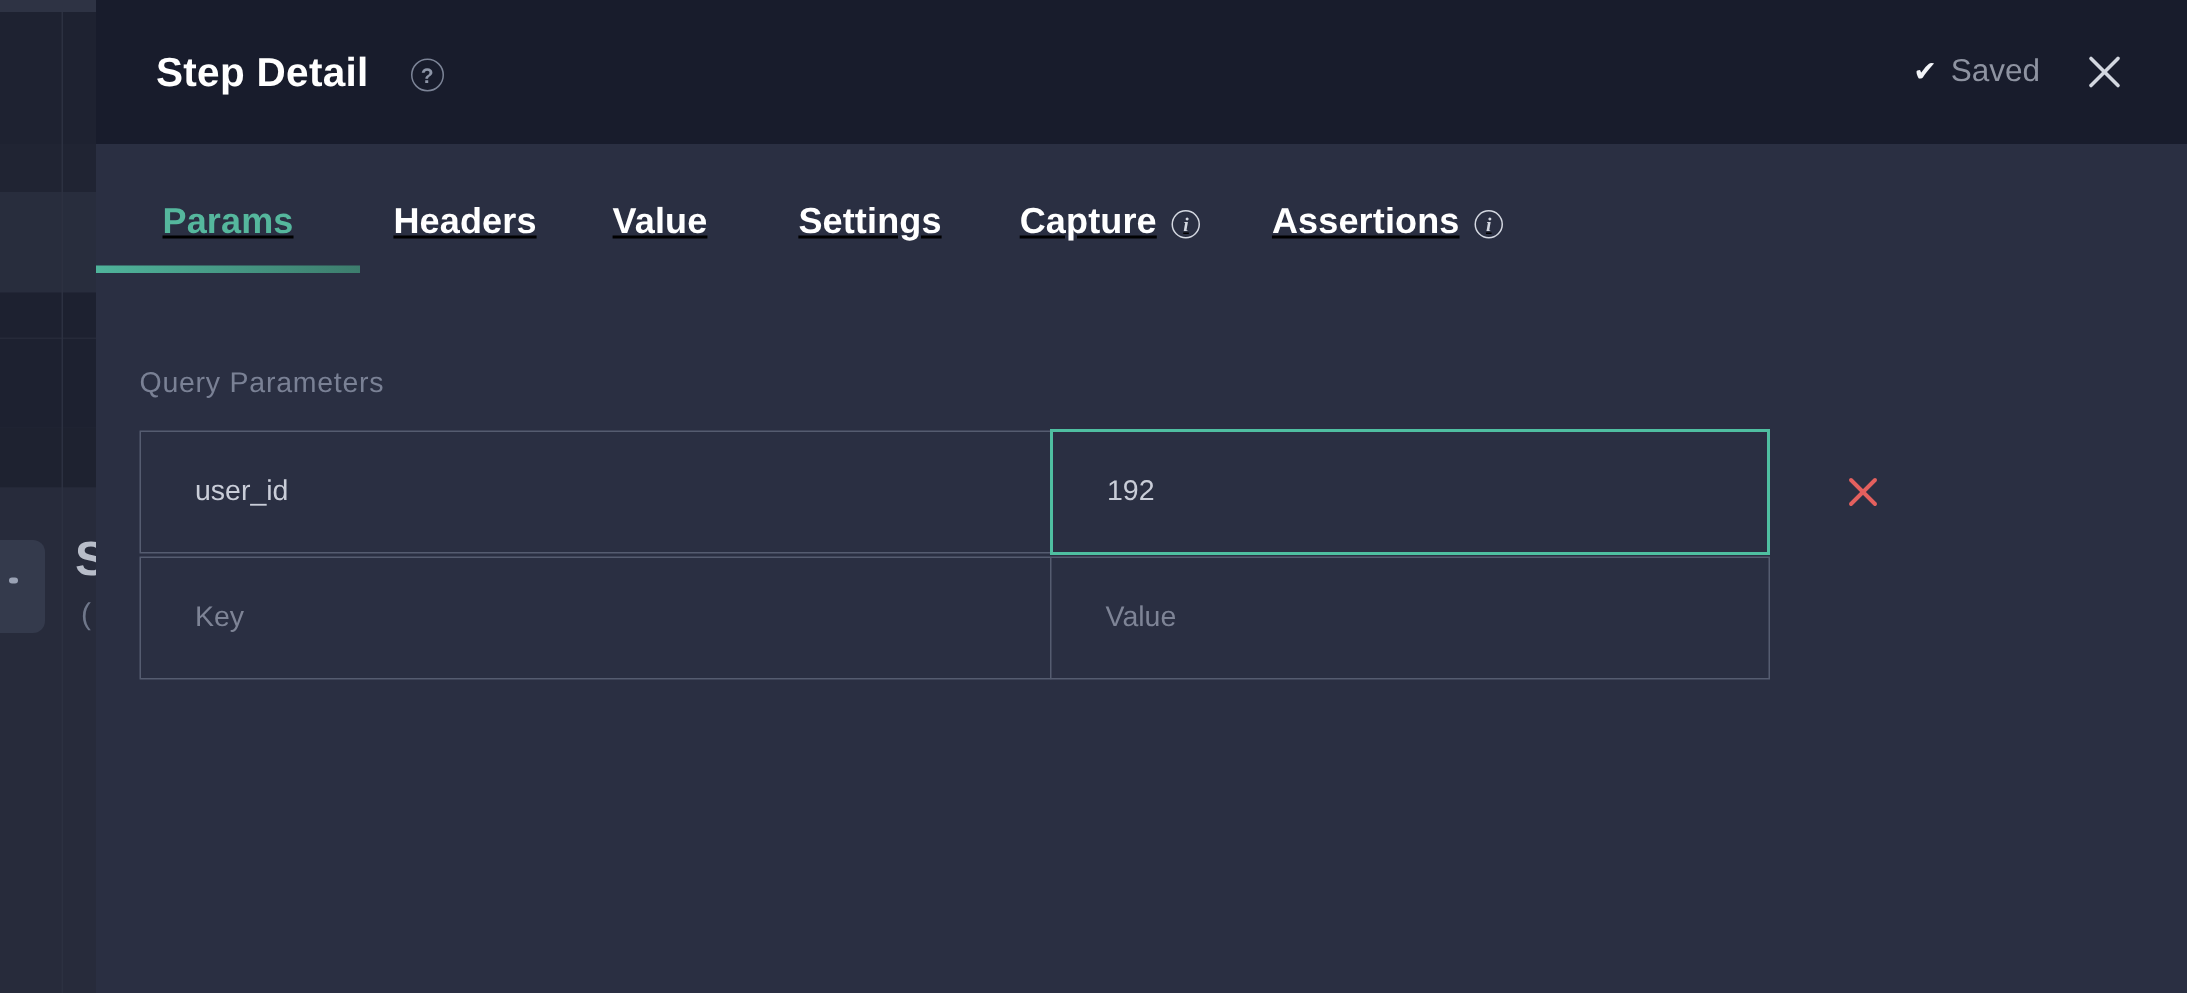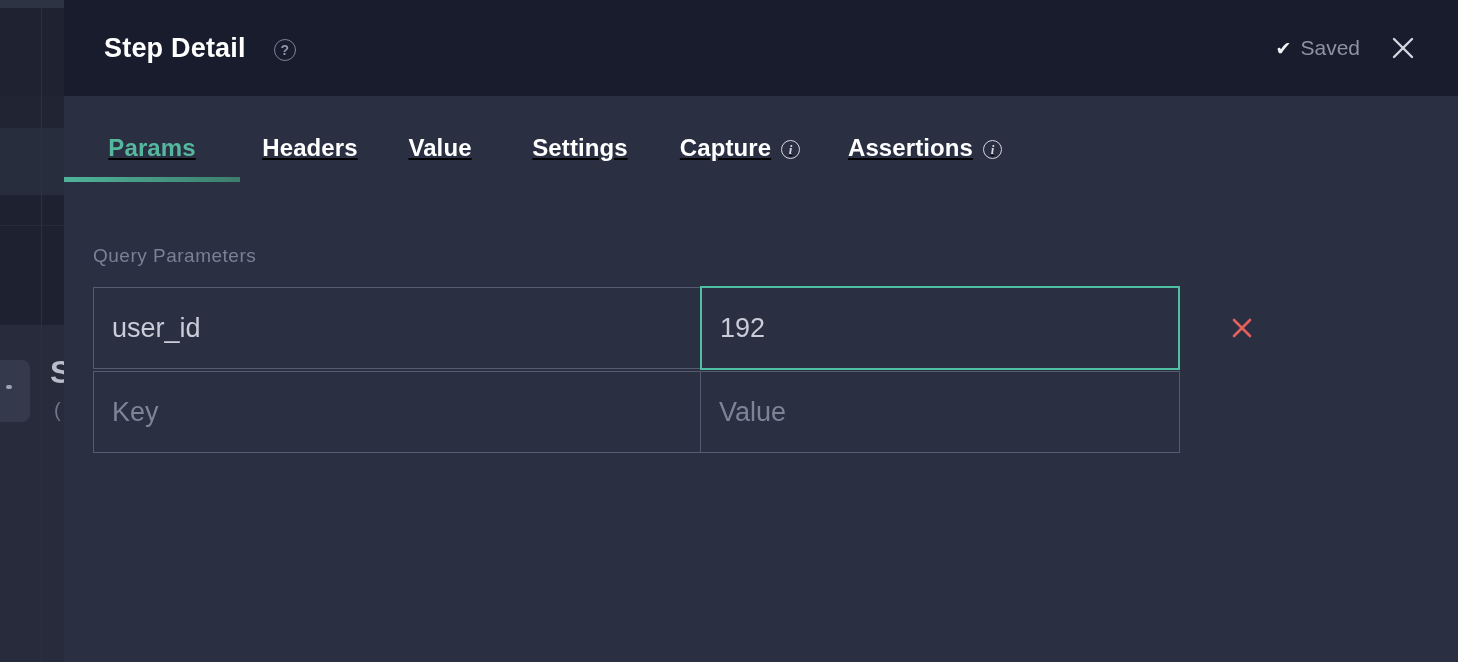--- a/index.html
+++ b/index.html
@@ -260,22 +260,22 @@
     align-items: center;
     height: 84px;
     position: relative;
   }
   .field {
     height: 82px;
     background: #2a2f42;
     border: 1px solid #555c70;
     display: flex;
     align-items: center;
-    padding: 0 18px;
-    font-size: 27px;
+    padding: 0 36px;
+    font-size: 19px;
     color: #c9cdd8;
     cursor: text;
     overflow: hidden;
     white-space: nowrap;
   }
   .field.key-field { width: 608px; }
   .field.value-field { width: 480px; margin-left: -1px; text-align: right; }
   .field.focused {
     border: 2px solid #4fbfa1;
     z-index: 3;

